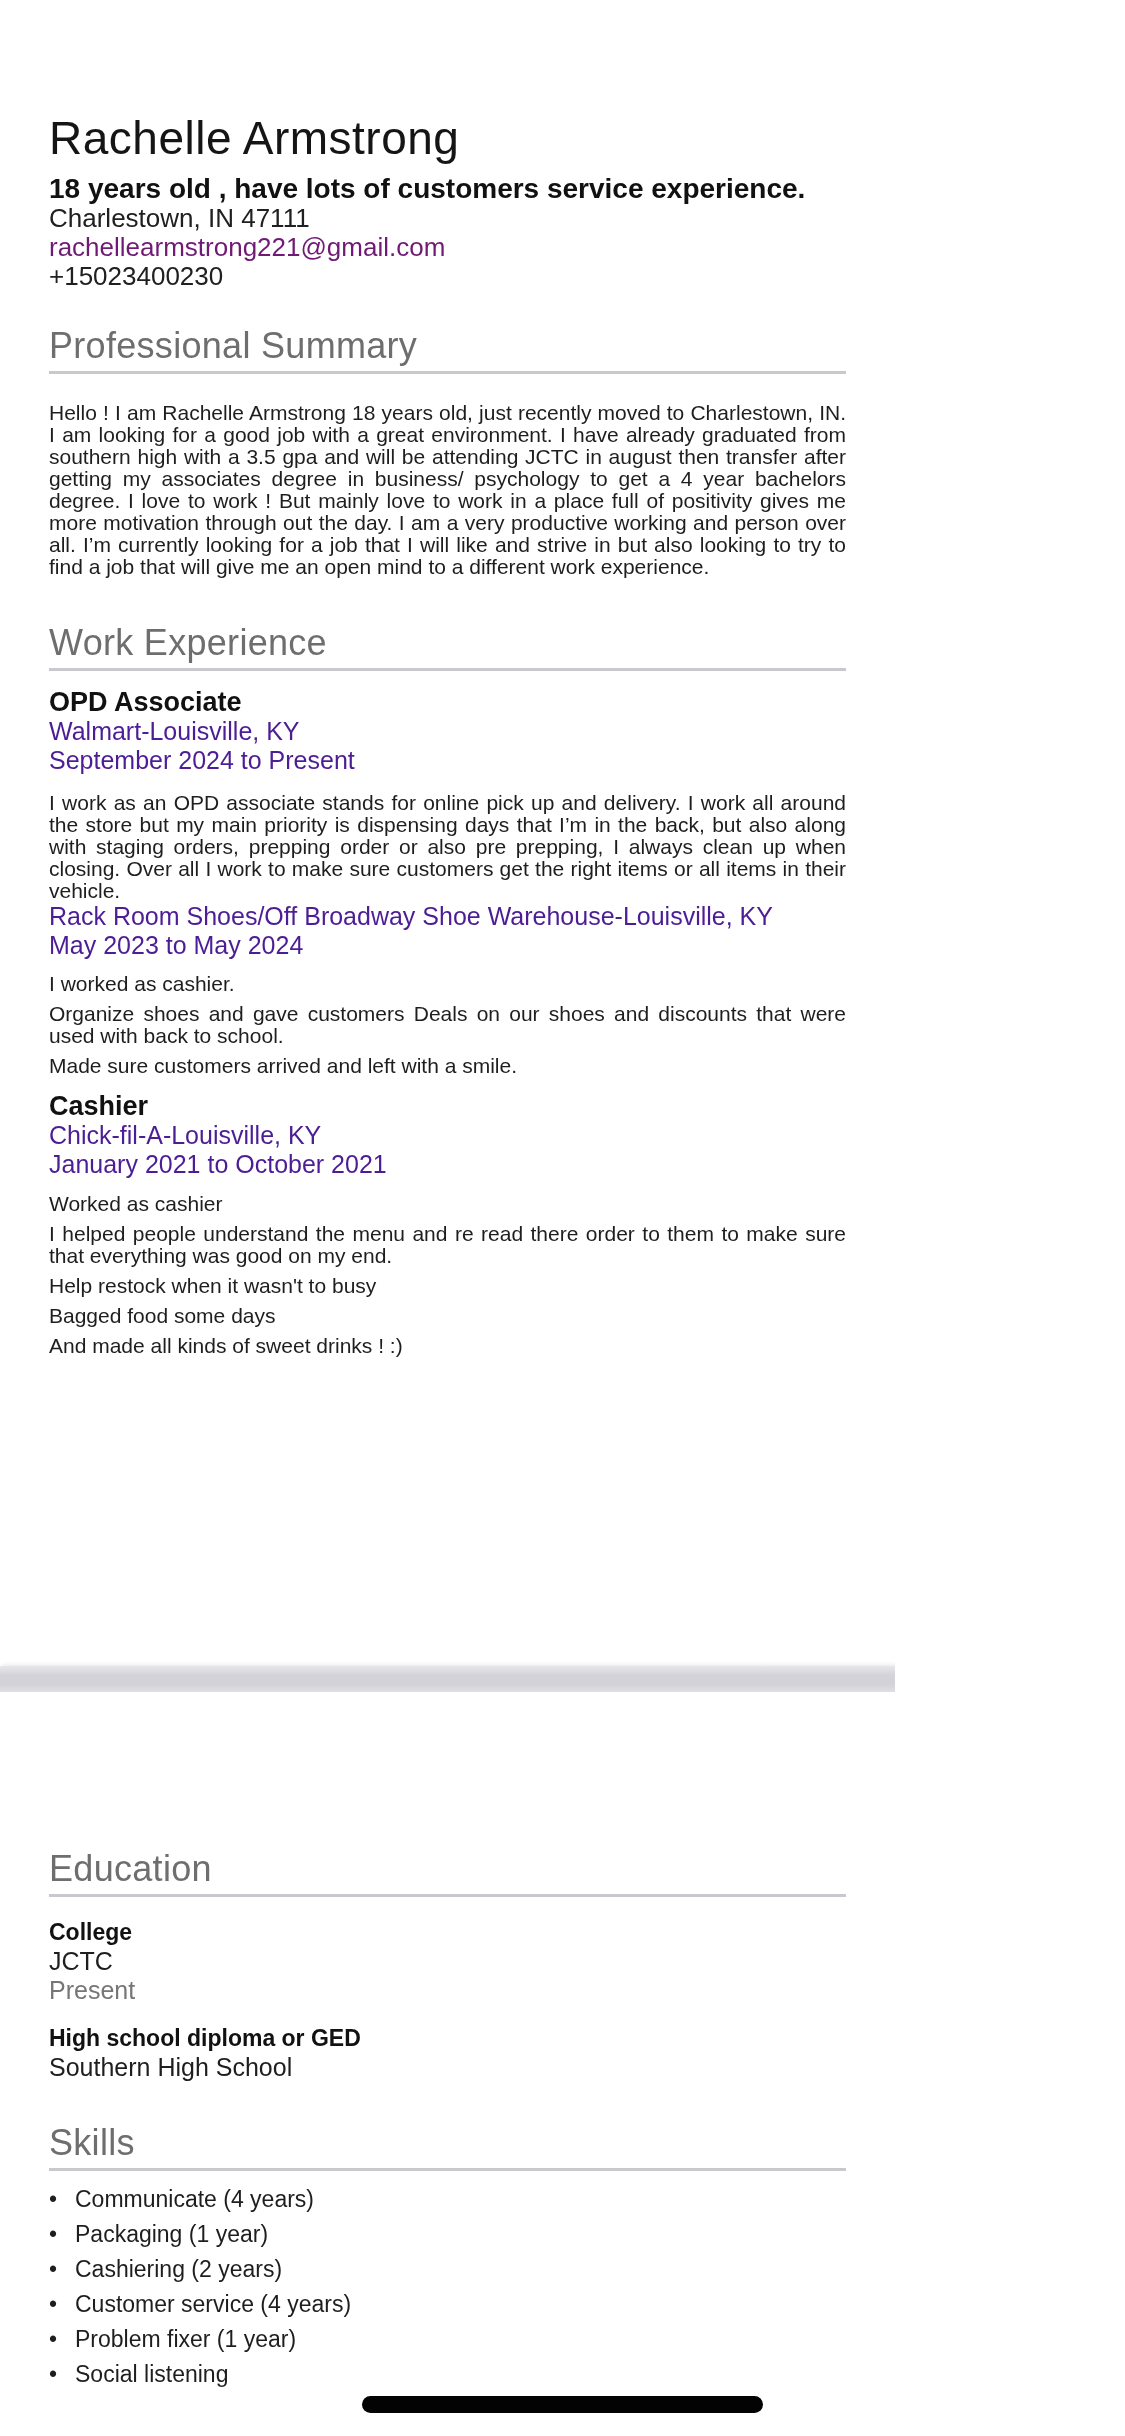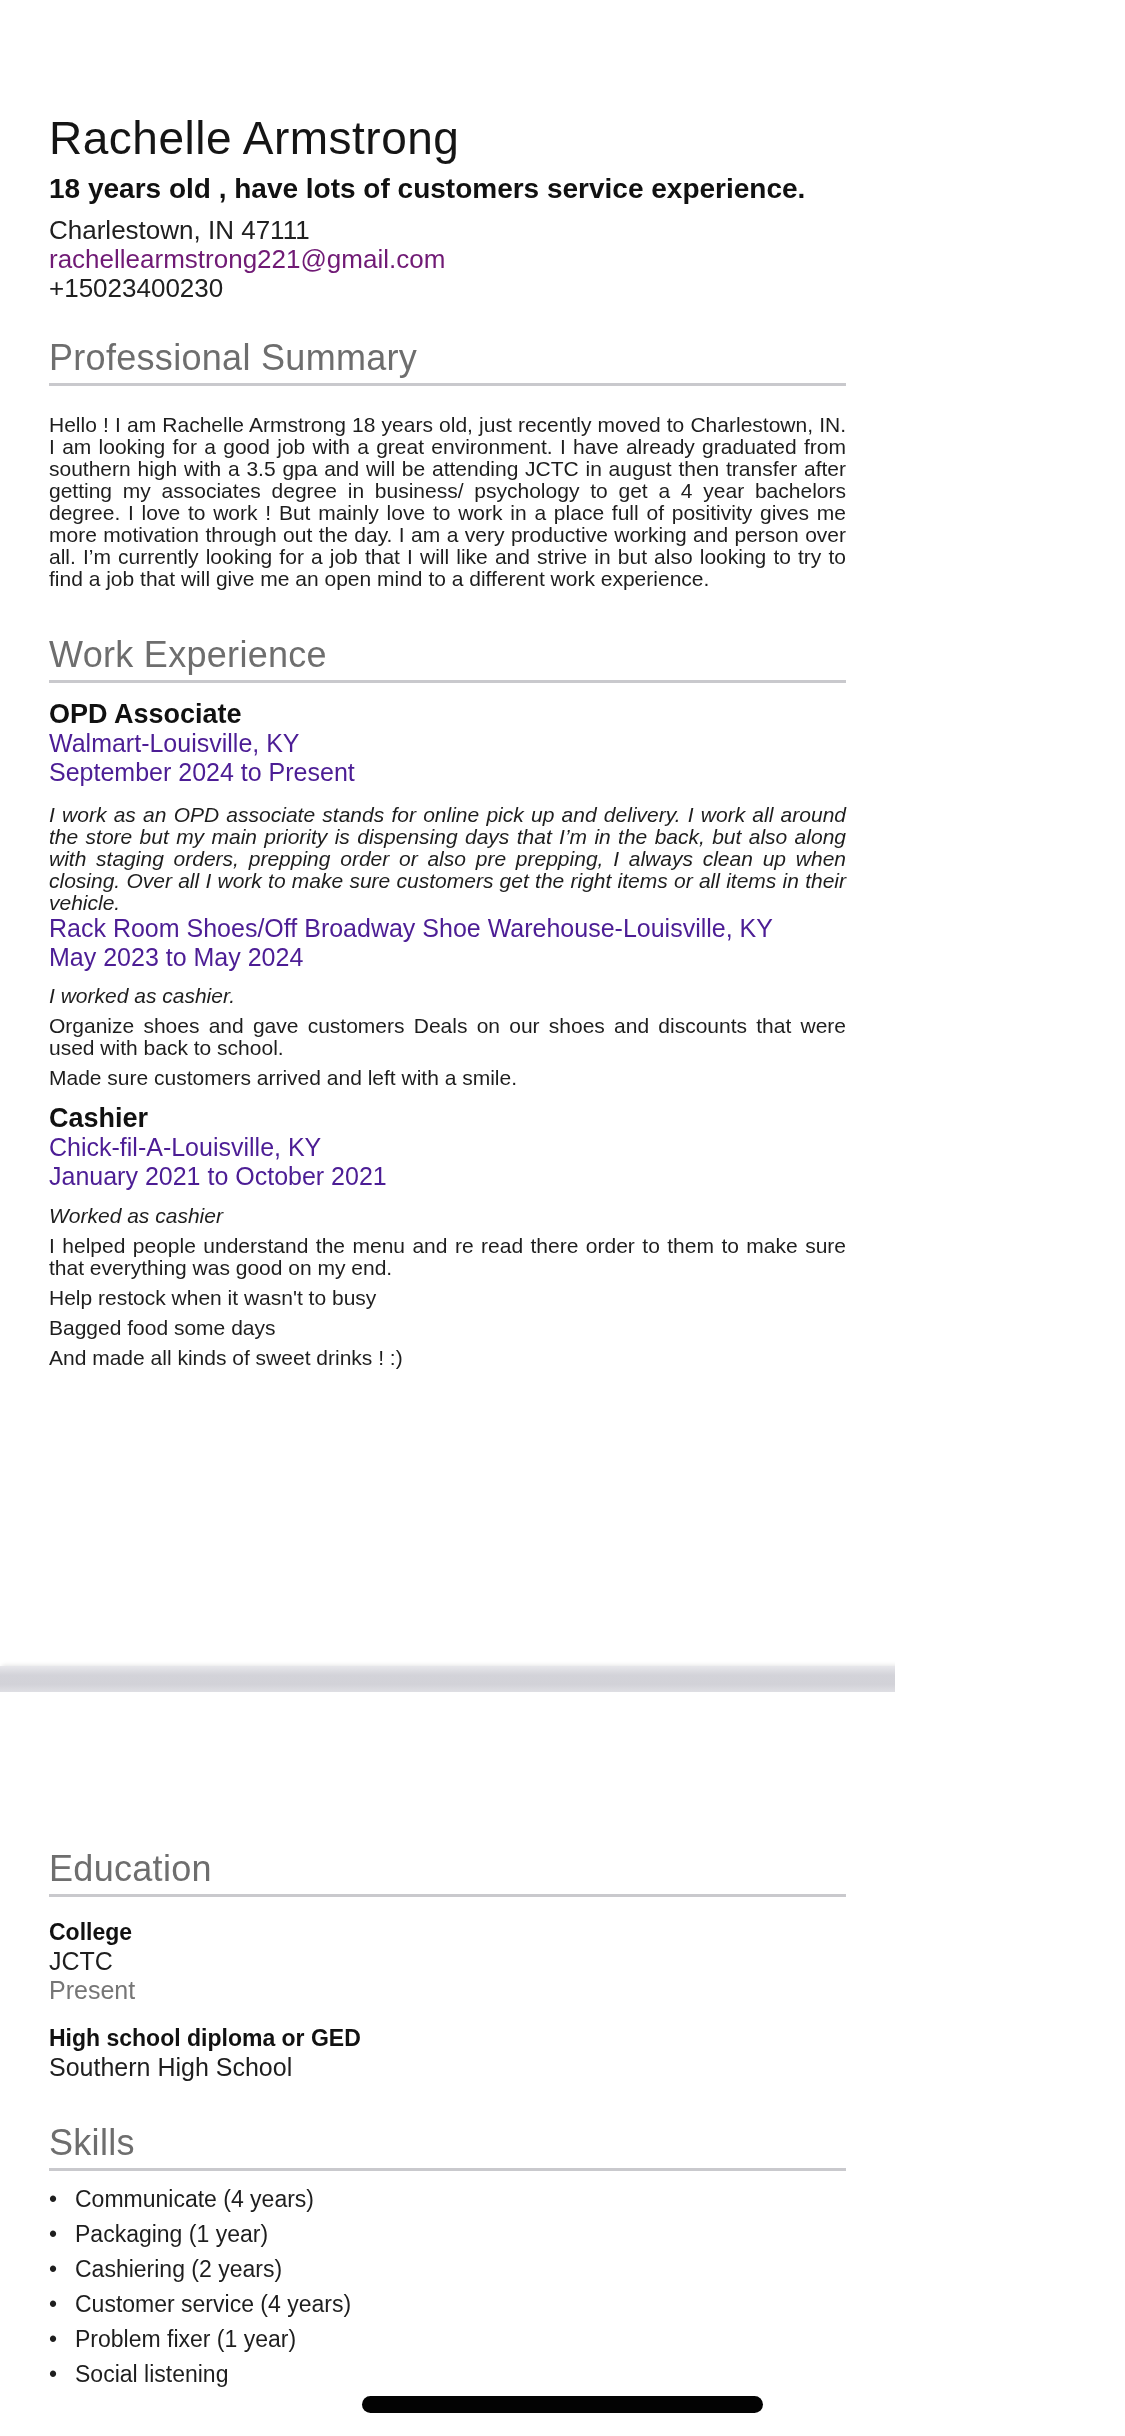--- a/index.html
+++ b/index.html
@@ -10,38 +10,38 @@
     color:#1e1e1e;
     -webkit-font-smoothing:antialiased;
   }
   .screen{position:relative;width:895px;height:2436px;overflow:hidden;background:#ffffff;}
   .page{padding:0 49px;box-sizing:border-box;background:#ffffff;}
   .page-1{height:1666px;overflow:hidden;padding-top:112px;}
   .page-2{height:744px;overflow:hidden;}
 
   h1{margin:0;font-size:46px;line-height:52px;font-weight:400;color:#151515;letter-spacing:.5px;}
   .tagline{margin:10px 0 0;font-size:28px;line-height:30px;font-weight:700;color:#111;}
-  .contact{font-size:26px;line-height:29px;color:#202020;margin-top:12px;}
+  .contact{font-size:26px;line-height:29px;color:#202020;}
   .contact .line{white-space:nowrap;}
   .email{color:#701a75;text-decoration:none;cursor:pointer;}
 
   h2{margin:0;font-size:36px;line-height:38px;font-weight:400;color:#6e6e6e;letter-spacing:.3px;}
   .rule{height:3px;background:#c9c9cd;margin-top:6px;}
 
   .h2-summary{margin-top:36px;}
   .summary-body{margin:28px 0 0;font-size:21px;line-height:22px;text-align:justify;color:#1e1e1e;}
 
   .h2-work{margin-top:46px;}
   .job-title{margin:0;font-size:27px;line-height:30px;font-weight:700;color:#111;}
   .jt-1{margin-top:16px;}
   .jt-2{margin-top:12px;}
   .jt-3{margin-top:14px;}
   .meta{font-size:25px;line-height:29px;color:#4c1d95;}
   .desc p{margin:8px 0 0;font-size:21px;line-height:22px;text-align:justify;color:#1e1e1e;}
-  .desc p.lead{margin-top:17px;font-style:italic;}
+  .desc p.lead{margin-top:17px;}
   .desc-2 p.lead{margin-top:13px;}
   .desc-3 p.lead{margin-top:14px;}
 
   .page-break{
     height:26px;width:1125px;
     background:linear-gradient(180deg,#e7e7eb 0%,#d3d3d9 35%,#d2d2d8 70%,#dfdfe4 100%);
     box-shadow:0 -3px 4px -2px rgba(0,0,0,.10), 0 3px 4px -2px rgba(0,0,0,.10);
   }
 
   .h2-education{margin-top:158px;}

